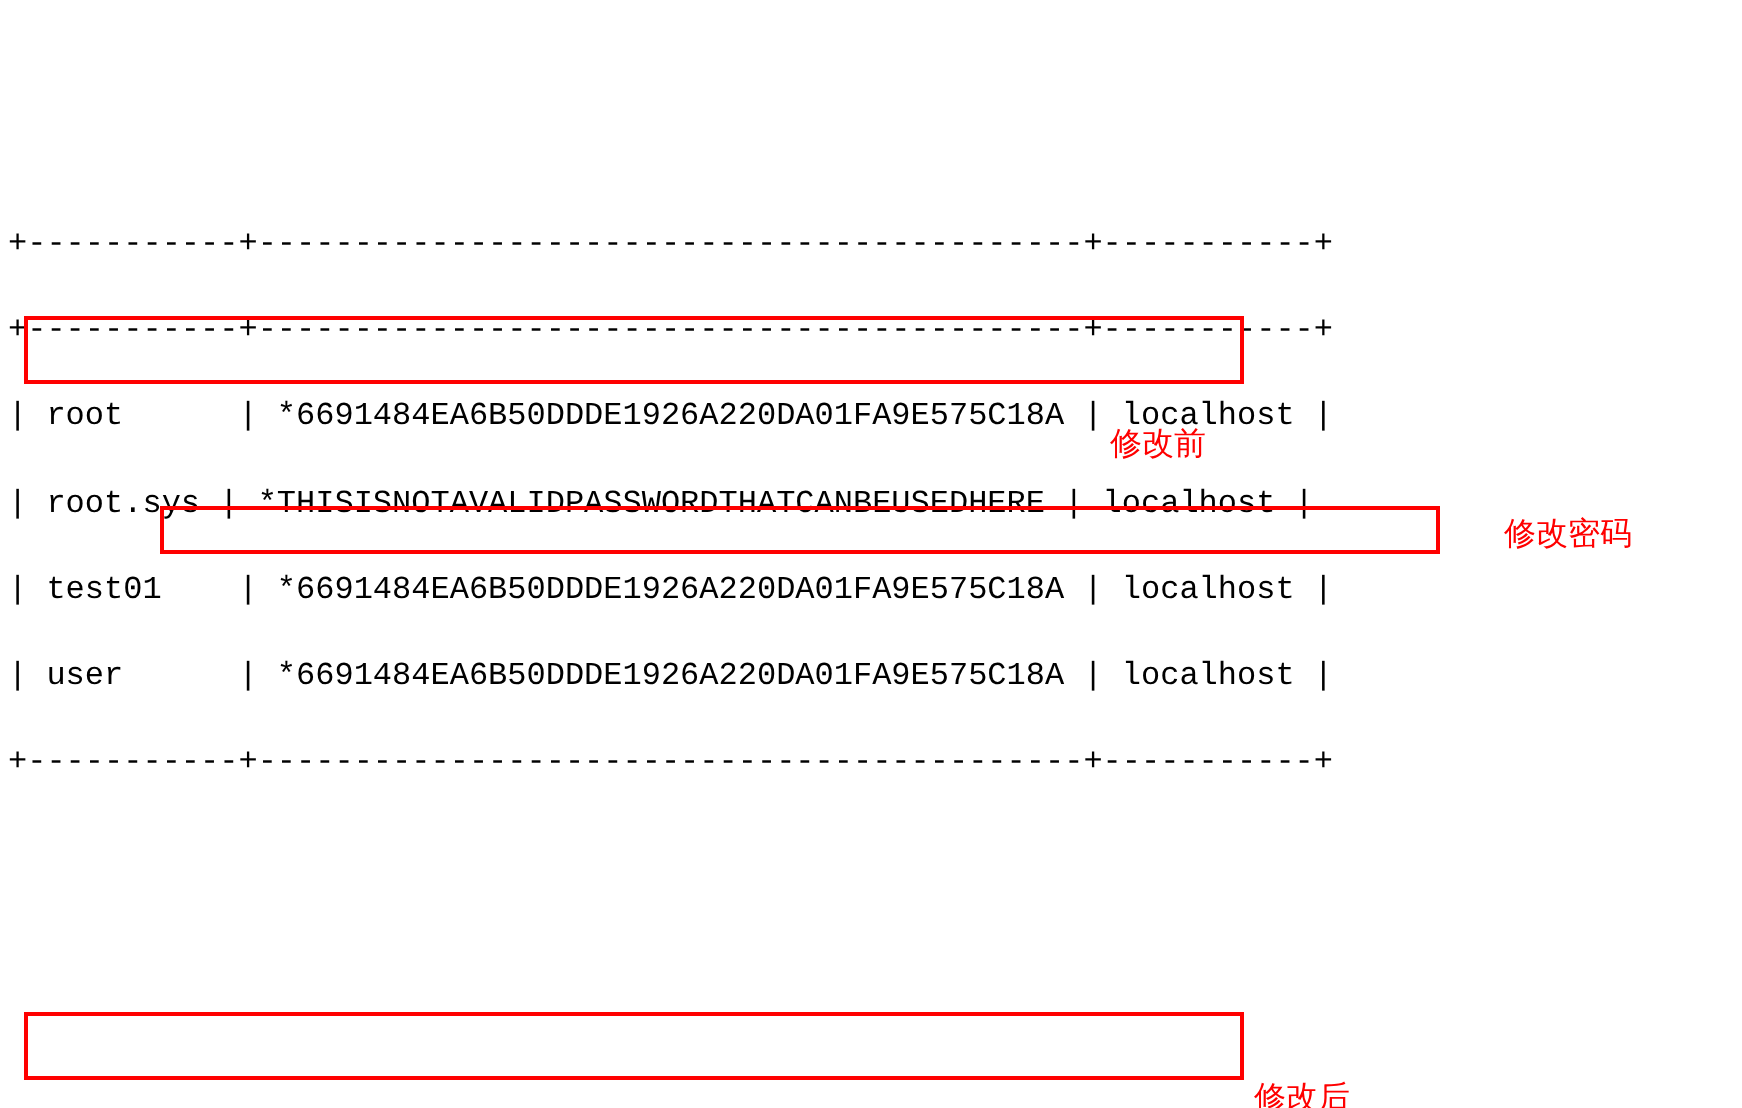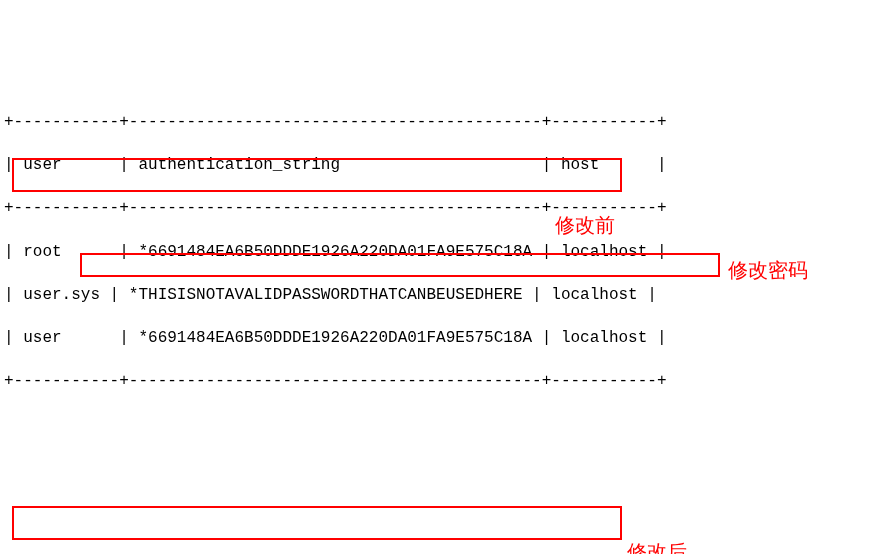--- a/index.html
+++ b/index.html
@@ -19,40 +19,40 @@
       width: 871px;
       height: 554px;
     }
     .line {
       white-space: pre;
     }
     .annotation {
       position: absolute;
       color: #ff0000;
       font-family: sans-serif;
-      font-size: 20px;
+      font-size: 16px;
       white-space: nowrap;
     }
     .redbox {
       position: absolute;
       border: 2px solid #ff0000;
       pointer-events: none;
     }
   </style>
 </head>
 <body>
 
 
 
 <div>
 <div class="line">+-----------+-------------------------------------------+-----------+</div>
-<div class="line">| user      | authentication_string                     | host      |</div>
 <div class="line">+-----------+-------------------------------------------+-----------+</div>
 <div class="line">| root      | *6691484EA6B50DDDE1926A220DA01FA9E575C18A | localhost |</div>
-<div class="line">| user.sys | *THISISNOTAVALIDPASSWORDTHATCANBEUSEDHERE | localhost |</div>
+<div class="line">| root.sys | *THISISNOTAVALIDPASSWORDTHATCANBEUSEDHERE | localhost |</div>
+<div class="line">| test01    | *6691484EA6B50DDDE1926A220DA01FA9E575C18A | localhost |</div>
 <div class="line">| user      | *6691484EA6B50DDDE1926A220DA01FA9E575C18A | localhost |</div>
 <div class="line">+-----------+-------------------------------------------+-----------+</div>
 <div class="line"> </div>
 
 
 
 
 
 
 
@@ -63,17 +63,17 @@
 
 </div>
 
 
 <div class="redbox" style="left:12px; top:158px; width:610px; height:34px;"></div>
 <div class="redbox" style="left:80px; top:253px; width:640px; height:24px;"></div>
 <div class="redbox" style="left:12px; top:506px; width:610px; height:34px;"></div>
 
 
 <div class="annotation" style="left:555px; top:212px;">修改前</div>
-<div class="annotation" style="left:728px; top:257px;">修改密码</div>
+<div class="annotation" style="left:752px; top:257px;">修改密码</div>
 <div class="annotation" style="left:627px; top:539px;">修改后</div>
 
 
 
 
 </body></html>

